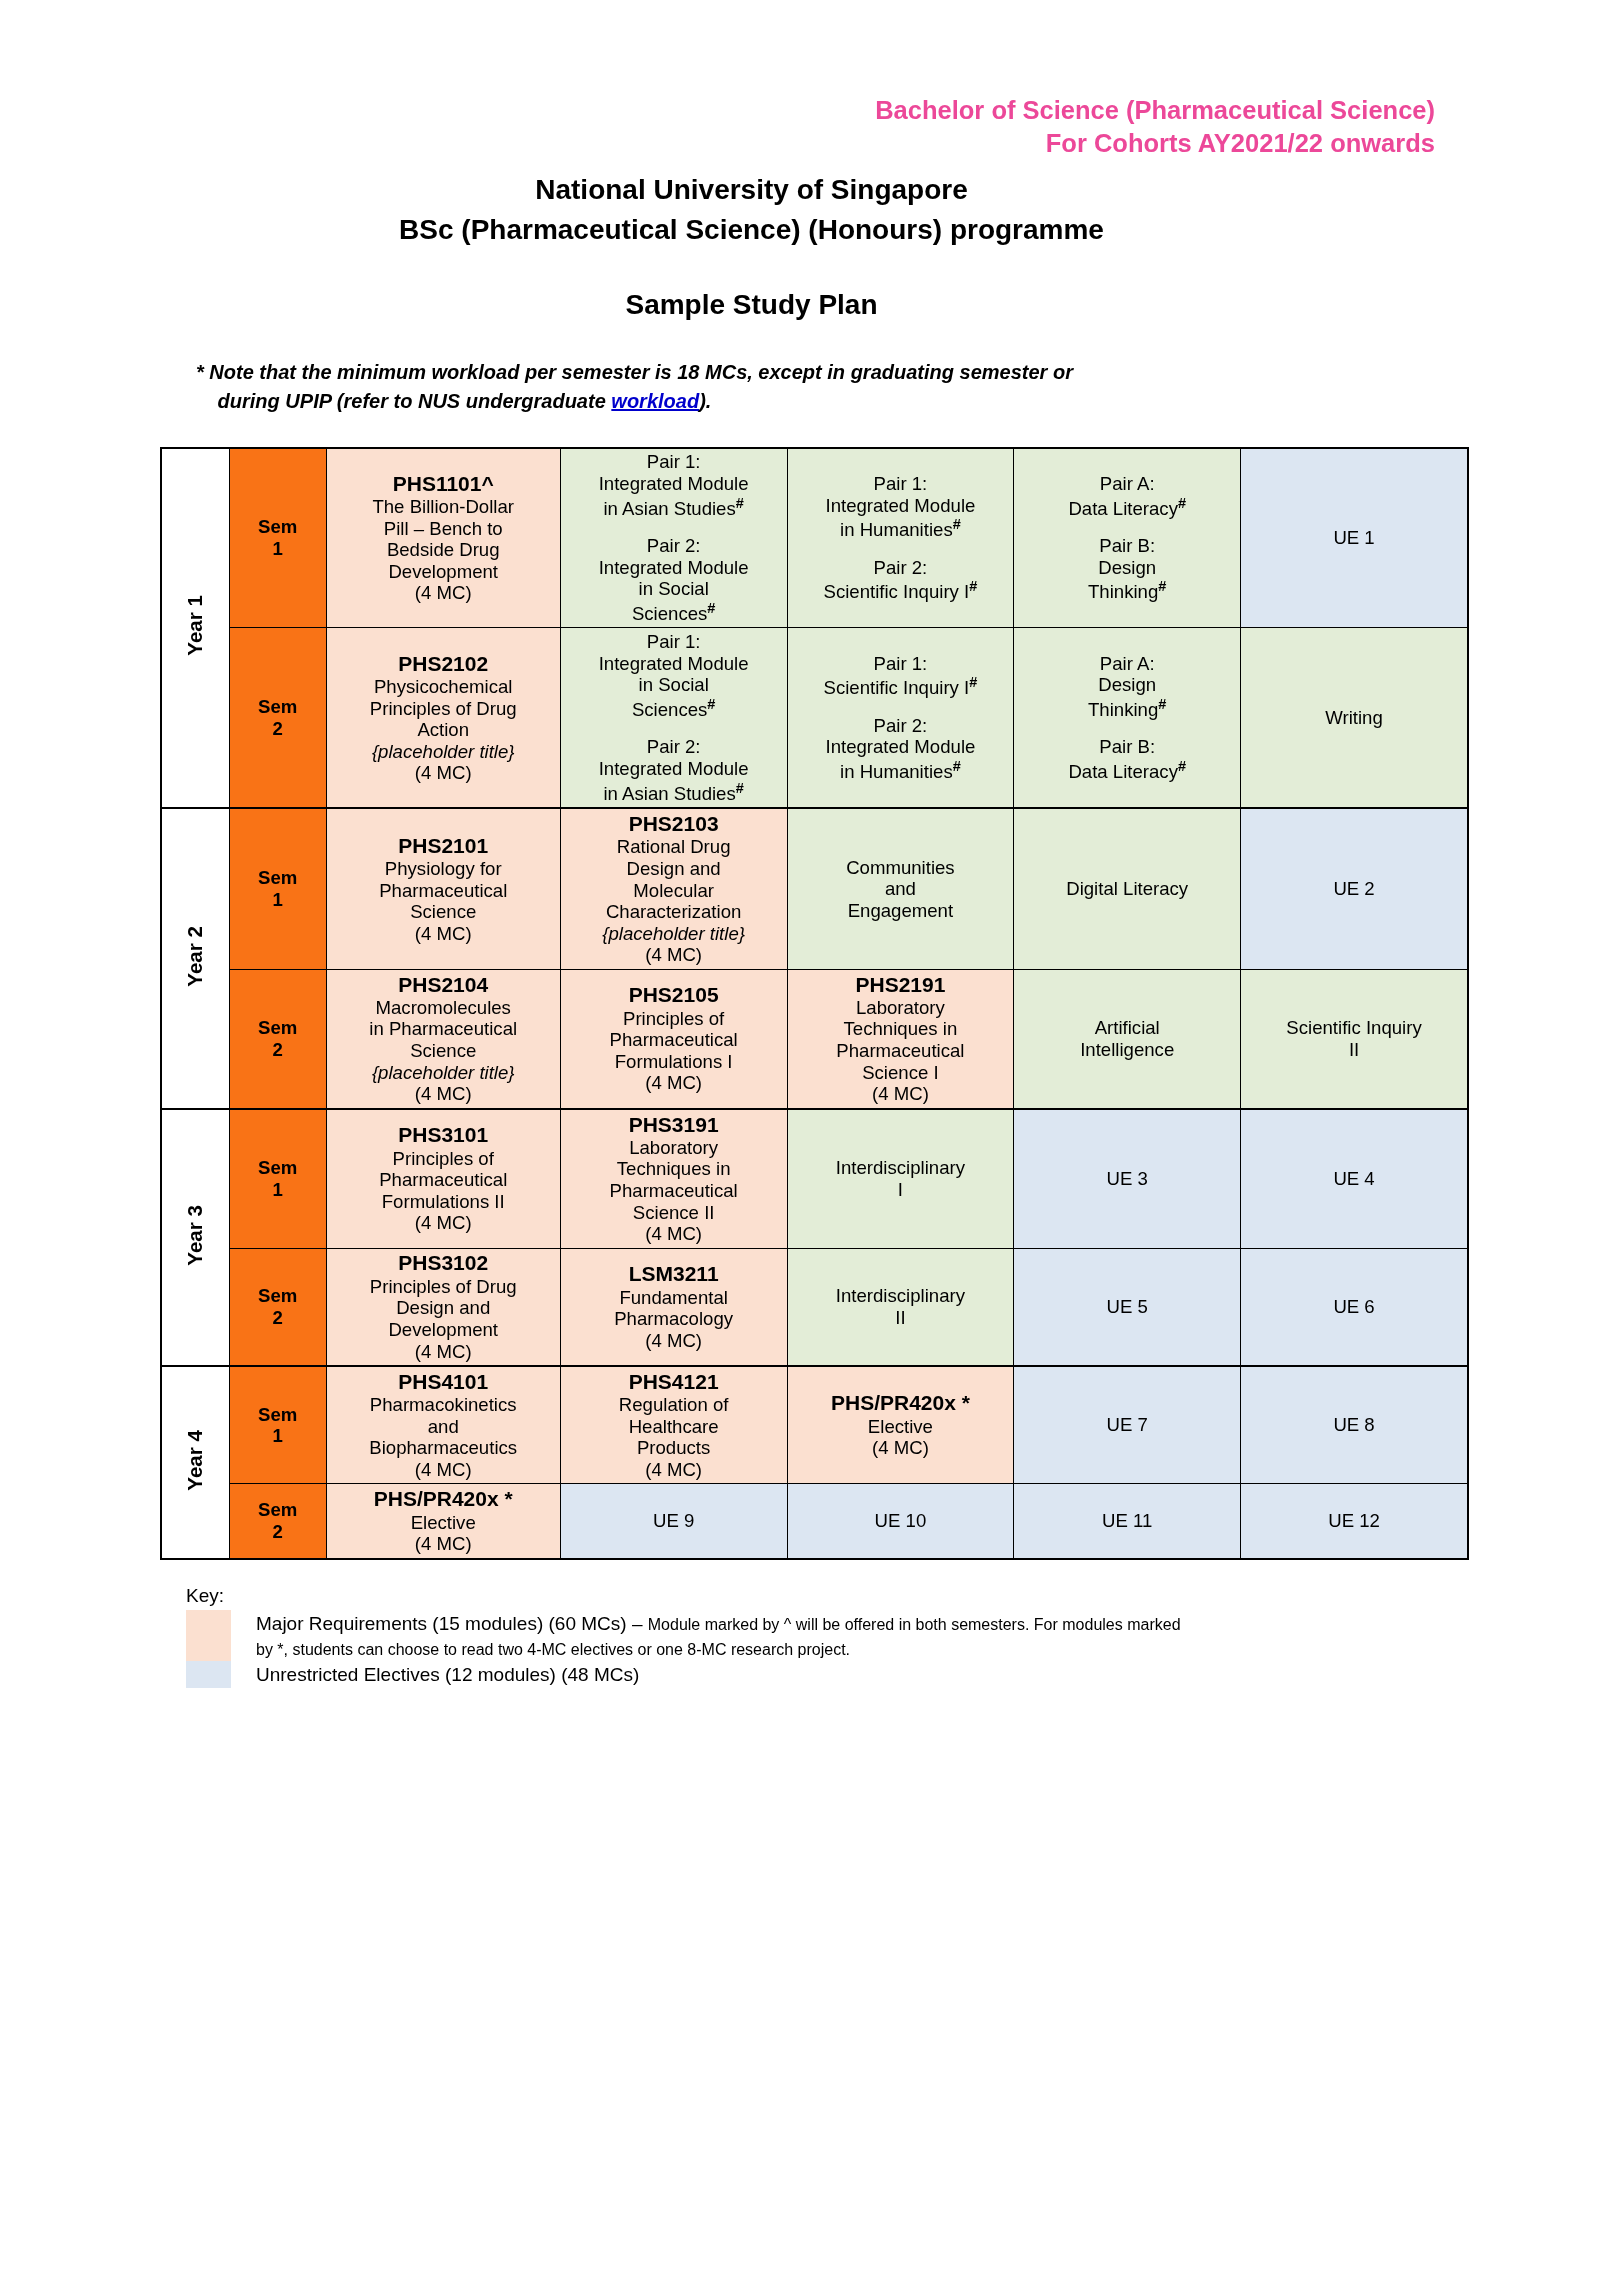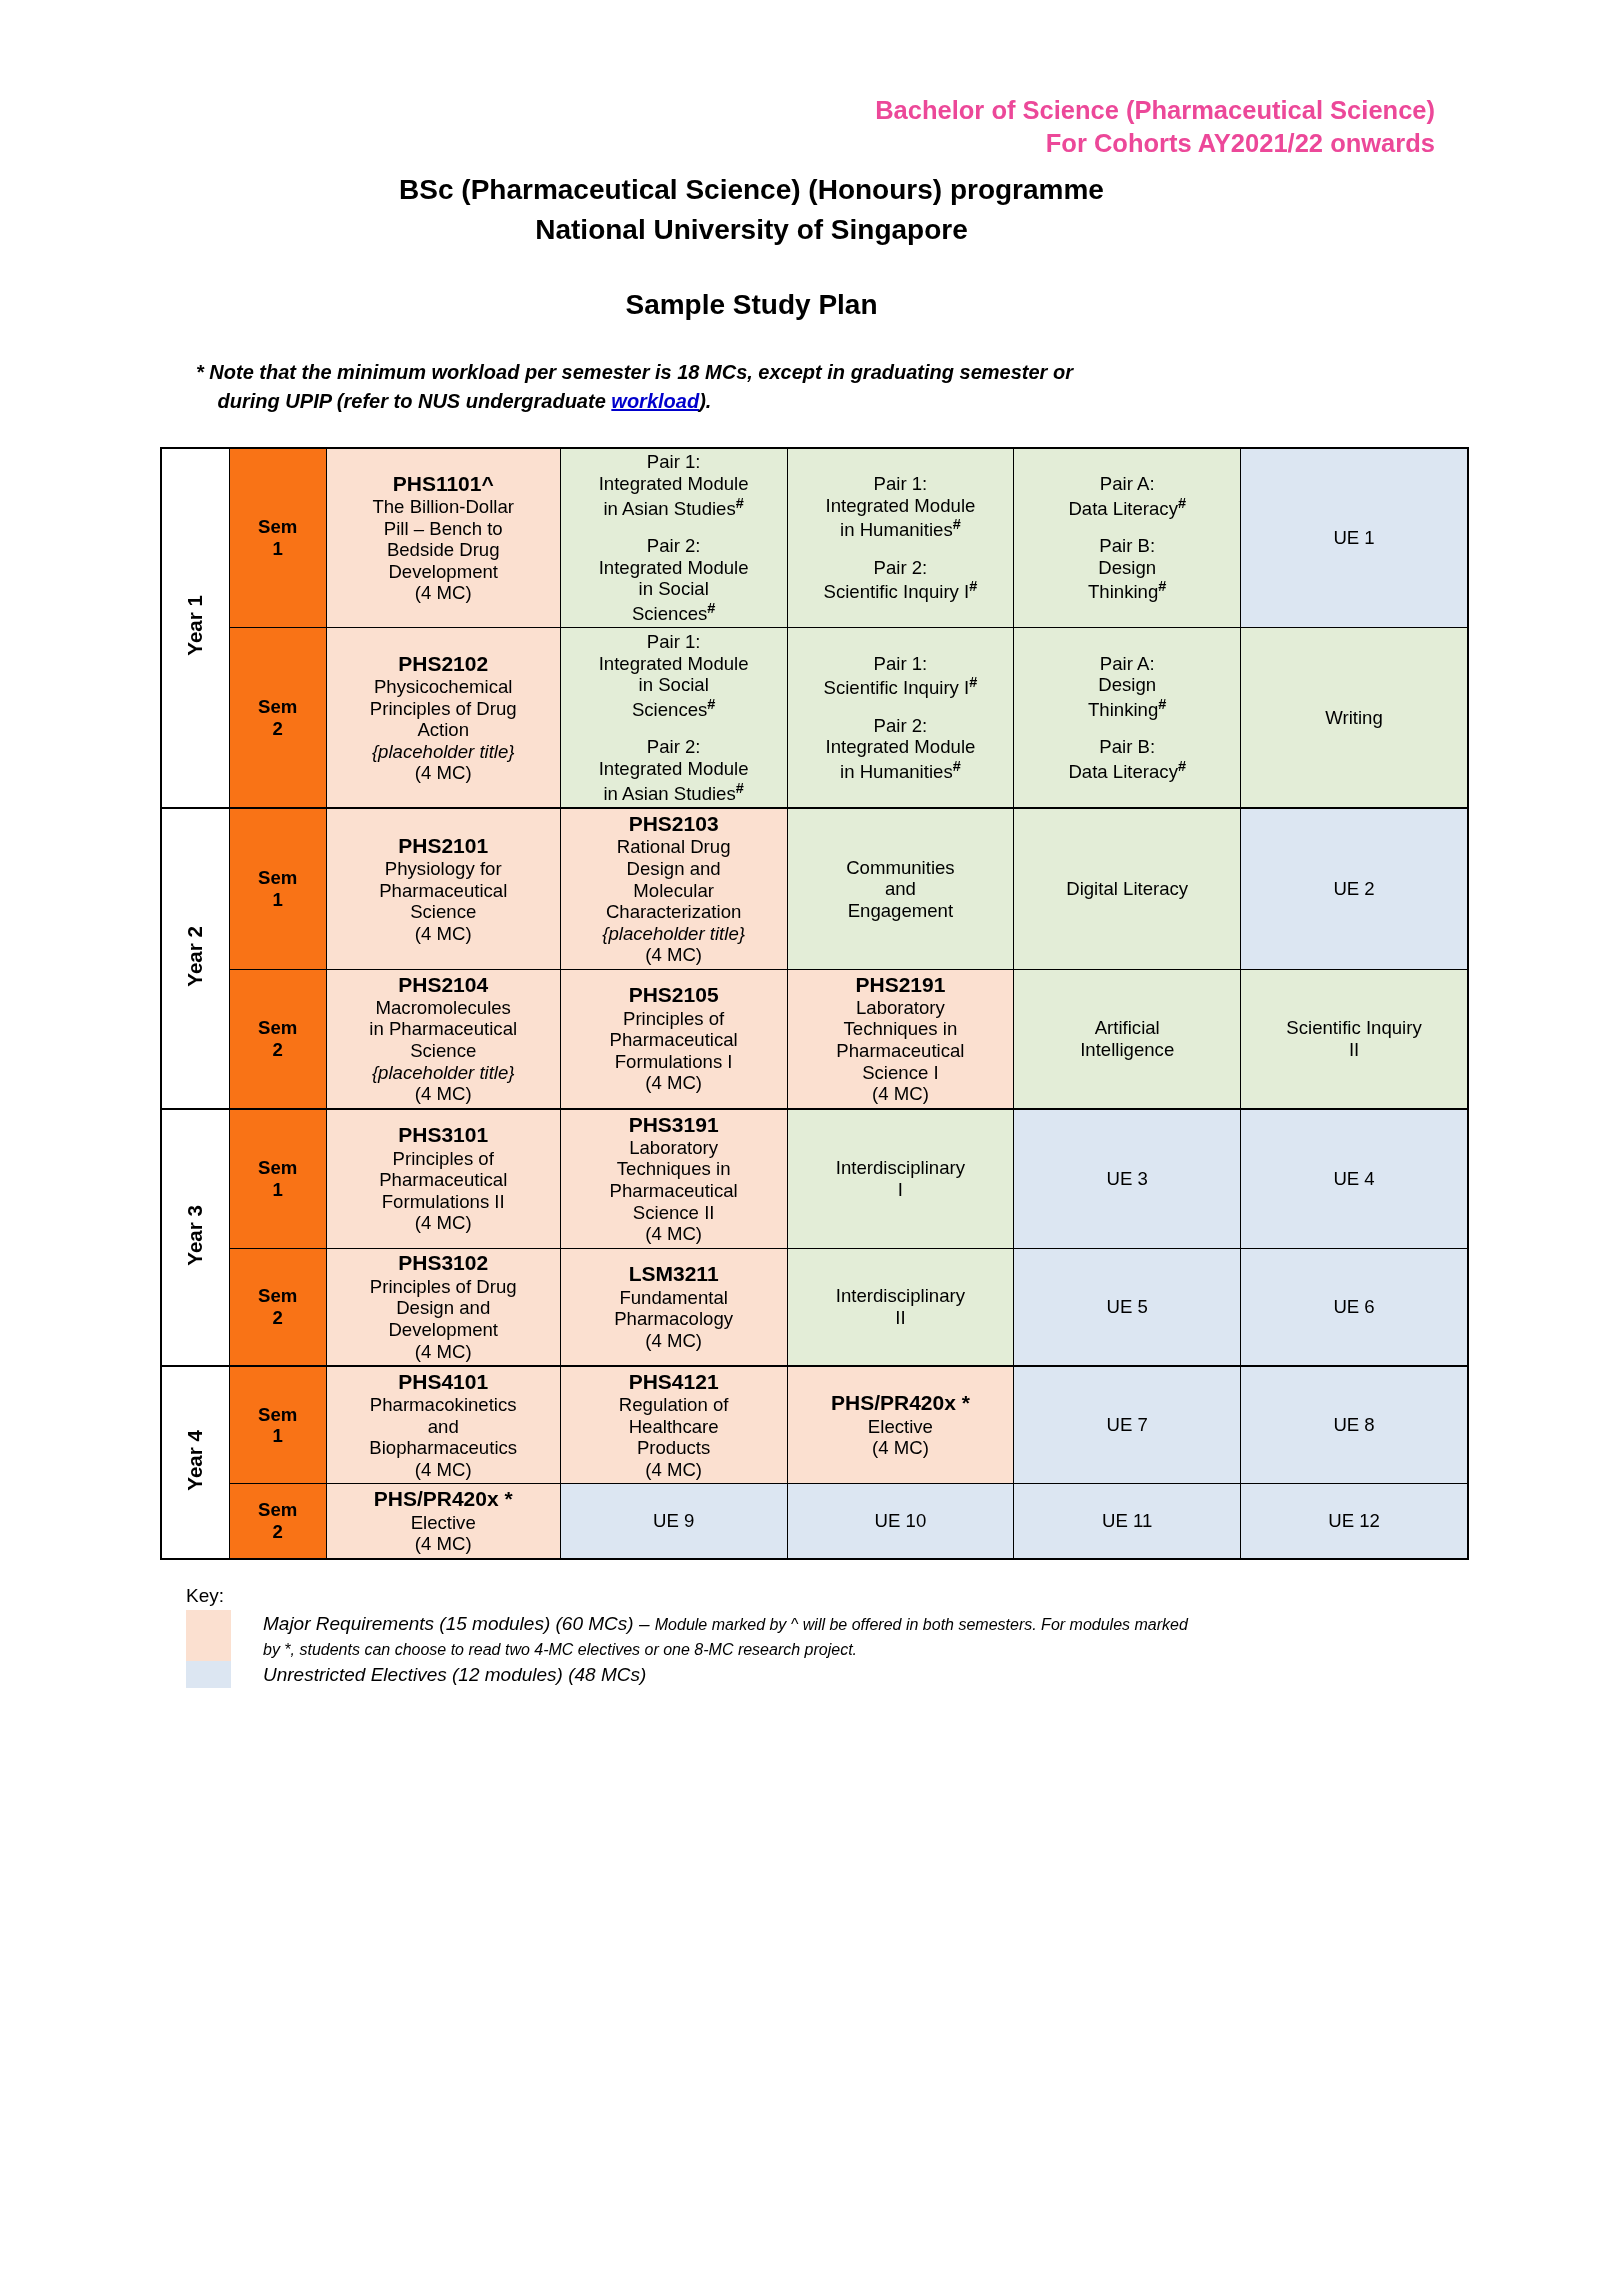--- a/index.html
+++ b/index.html
@@ -143,41 +143,40 @@
   }
   .swatch {
     width: 45px;
     flex: 0 0 45px;
     align-self: stretch;
   }
   .sw-major { background: #FBE0D0; }
   .sw-chs   { background: #E3EDD7; }
   .sw-ue    { background: #DCE6F2; }
   .key-text {
-    padding-left: 32px;
+    padding-left: 25px;
     line-height: 1.45;
     font-size: 17px;
-    font-style: italic;
   }
   .key-text .big { font-size: 19px; }
   .key-text .small { font-size: 16px; }
 </style>
 </head>
 <body>
 
 <div class="page">
 
   <div class="orange-head">
     <div>Bachelor of Science (Pharmaceutical Science)</div>
     <div>For Cohorts AY2021/22 onwards</div>
   </div>
 
   <div class="main-title">
+    <div>National University of Singapore</div>
     <div>BSc (Pharmaceutical Science) (Honours) programme</div>
-    <div>National University of Singapore</div>
   </div>
 
   <div class="sample-title">Sample Study Plan</div>
 
   <div class="note">
     <span>* Note that the minimum workload per semester is 18 MCs, except in graduating semester or</span>
     <span class="ind"><span>during UPIP (refer to NUS undergraduate </span><a href="#">workload</a><span>).</span></span>
   </div>
 
   <div class="plan-wrap">

